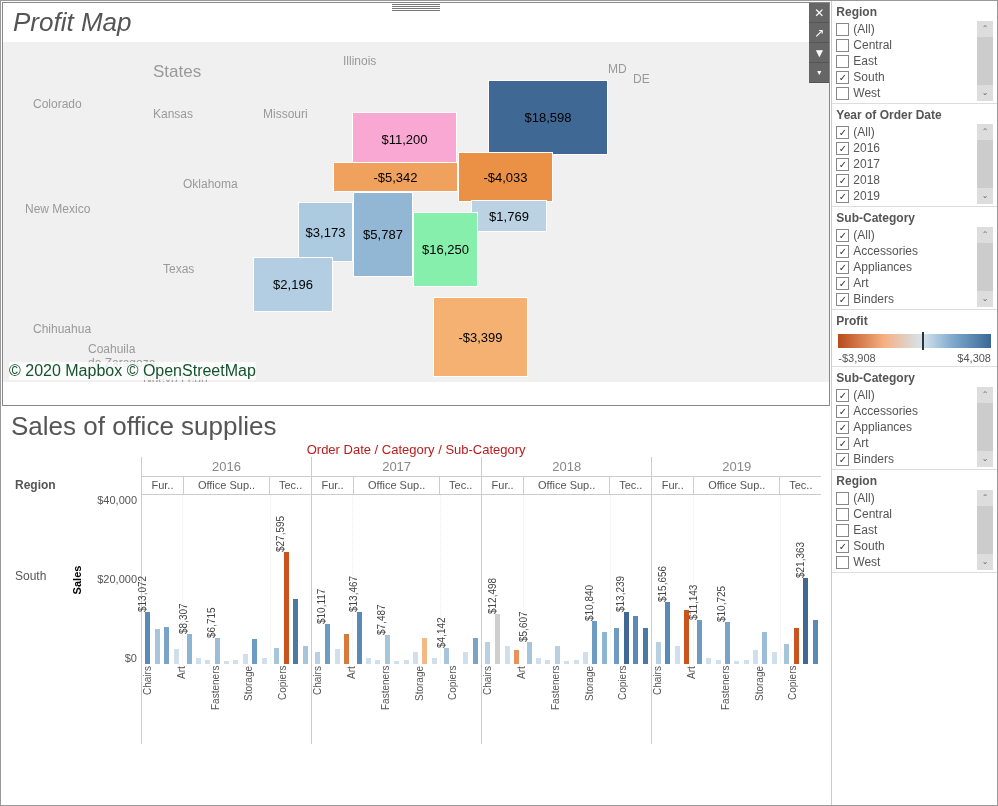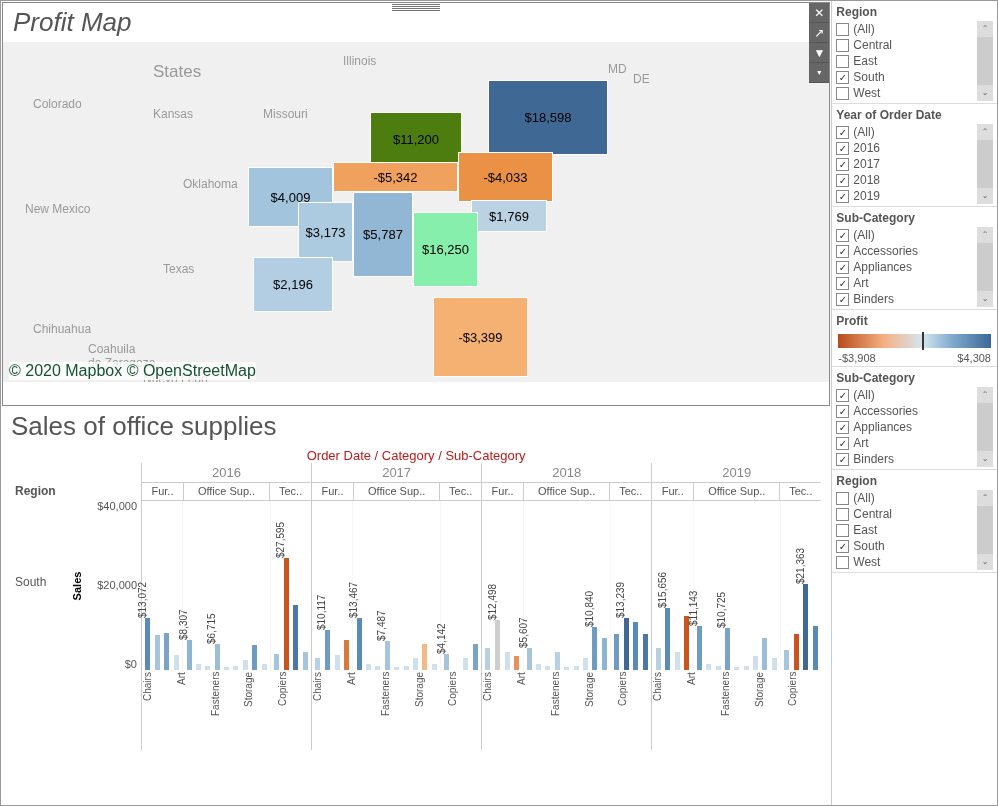--- a/index.html
+++ b/index.html
@@ -11,21 +11,21 @@
 .drag-handle { position: absolute; top: 0; left: 50%; transform: translateX(-50%); width: 48px; height: 8px; background: repeating-linear-gradient(0deg, #777, #777 1px, transparent 1px, transparent 2px); z-index: 10; }
 .toolbar { position: absolute; top: 0; right: 0; width: 20px; background: #666; z-index: 20; }
 .toolbar-btn { width: 20px; height: 20px; color: #fff; display: flex; align-items: center; justify-content: center; font-size: 12px; cursor: pointer; border-bottom: 1px solid #555; }
 .map-title { font-size: 26px; font-weight: 300; color: #555; padding: 4px 10px; font-style: italic; }
 .map-canvas { position: relative; height: 340px; overflow: hidden; }
 .map-bg { position: absolute; inset: 0; background: #f0f0f0; }
 .state { position: absolute; font-size: 12px; color: #999; }
 .colored-state { position: absolute; display: flex; align-items: center; justify-content: center; font-size: 13px; color: #000; border: 1px solid #fff; }
 .attribution { position: absolute; bottom: 2px; left: 6px; font-size: 16px; color: #14532d; background: rgba(255,255,255,0.8); }
 .sales-panel { flex: 1; padding: 4px 10px; }
-.sales-title { font-size: 26px; font-weight: 300; color: #555; margin-bottom: 6px; }
+.sales-title { font-size: 26px; font-weight: 300; color: #555; }
 .facet-header { font-size: 13px; color: #b91c1c; text-align: center; }
 .year-row { display: flex; margin-left: 130px; }
 .year-cell { flex: 1; text-align: center; font-size: 13px; color: #888; border-left: 1px solid #ccc; padding: 2px; }
 .cat-row { display: flex; margin-left: 130px; }
 .cat-cell { flex: 1; text-align: center; font-size: 11px; color: #555; border-left: 1px solid #ccc; border-top: 1px solid #ccc; padding: 2px; overflow: hidden; white-space: nowrap; }
 .chart-body { display: flex; height: 170px; }
 .chart-labels { width: 130px; display: flex; }
 .axis-col { width: 60px; display: flex; flex-direction: column; justify-content: space-between; font-size: 11px; color: #555; text-align: right; padding-right: 4px; }
 .sales-ylabel { position: absolute; transform: rotate(-90deg); font-size: 11px; font-weight: bold; left: 52px; margin-top: 80px; }
 .bars-container { flex: 1; display: flex; border-top: 1px solid #ccc; }
@@ -76,25 +76,24 @@
 Virginia</div>
             <div class="state" style="left: 605px; top: 20px; white-space: pre;">MD</div>
             <div class="state" style="left: 630px; top: 30px; white-space: pre;">DE</div>
             <div class="state" style="left: 180px; top: 135px; white-space: pre;">Oklahoma</div>
             <div class="state" style="left: 22px; top: 160px; white-space: pre;">New Mexico</div>
             <div class="state" style="left: 160px; top: 220px; white-space: pre;">Texas</div>
             <div class="state" style="left: 30px; top: 280px; white-space: pre;">Chihuahua</div>
             <div class="state" style="left: 85px; top: 300px; white-space: pre;">Coahuila
 de Zaragoza</div>
             <div class="state" style="left: 140px; top: 330px; white-space: pre;">Nuevo León</div>
-            <div class="colored-state" style="left: 367px; top: 70px; width: 92px; height: 55px; background: #4d7c0f;">$11,200</div>
+            <div class="colored-state" style="left: 349px; top: 70px; width: 105px; height: 55px; background: #f9a8d4;">$11,200</div>
             <div class="colored-state" style="left: 485px; top: 38px; width: 120px; height: 75px; background: rgb(63, 105, 148);">$18,598</div>
             <div class="colored-state" style="left: 330px; top: 120px; width: 125px; height: 30px; background: rgb(240, 161, 94);">-$5,342</div>
             <div class="colored-state" style="left: 455px; top: 110px; width: 95px; height: 50px; background: rgb(234, 145, 70);">-$4,033</div>
-            <div class="colored-state" style="left: 245px; top: 125px; width: 85px; height: 60px; background: rgb(162, 196, 220);">$4,009</div>
             <div class="colored-state" style="left: 468px; top: 158px; width: 76px; height: 32px; background: rgb(187, 210, 227);">$1,769</div>
             <div class="colored-state" style="left: 295px; top: 160px; width: 55px; height: 60px; background: rgb(172, 203, 224);">$3,173</div>
             <div class="colored-state" style="left: 350px; top: 150px; width: 60px; height: 85px; background: rgb(145, 183, 212);">$5,787</div>
             <div class="colored-state" style="left: 410px; top: 170px; width: 65px; height: 75px; background: #86efac;">$16,250</div>
             <div class="colored-state" style="left: 250px; top: 215px; width: 80px; height: 55px; background: rgb(179, 206, 226);">$2,196</div>
             <div class="colored-state" style="left: 430px; top: 255px; width: 95px; height: 80px; background: rgb(244, 177, 114);">-$3,399</div>
           </div>
         <div class="attribution">© 2020 Mapbox © OpenStreetMap</div>
       </div>
     </div>

